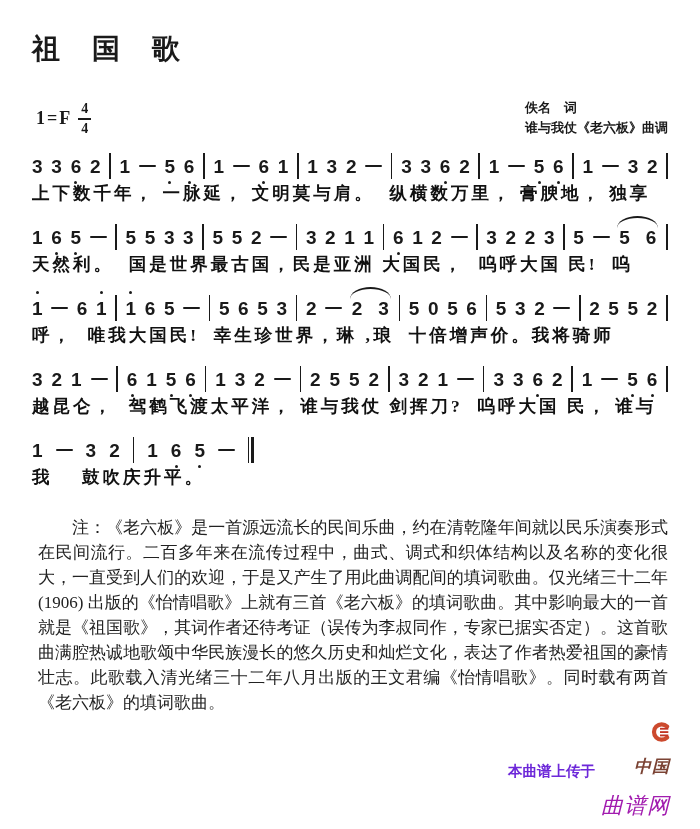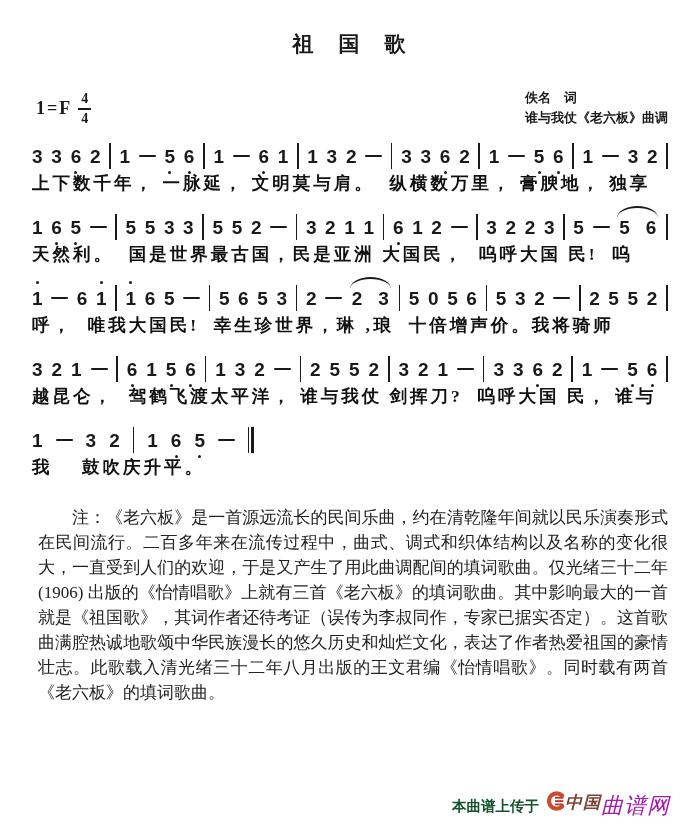--- a/index.html
+++ b/index.html
@@ -8,22 +8,22 @@
     width:700px;height:829px;
     box-sizing:border-box;
     padding:14px 32px 0 32px;
     background:#fff;
     color:#1a1a1a;
     overflow:hidden;
     font-family:"Liberation Serif", serif;
   }
   
   .title{
-    text-align:center;
-    font-size:21px;
+    text-align:left;
+    font-size:28px;
     font-weight:700;
     margin:16px 0 0 0;
     letter-spacing:2px;
     white-space:pre;
   }
   .meta-row{
     display:flex;
     justify-content:space-between;
     align-items:flex-end;
     margin-top:30px;
@@ -81,22 +81,22 @@
     text-indent:2em;
     color:#222;
   }
   
   .footer{
     position:absolute;
     right:30px;bottom:8px;
     display:flex;align-items:center;gap:6px;
     font-family:"Liberation Sans", sans-serif;
   }
-  .upload-label{font-size:14.5px;font-weight:700;color:#14532d;}
-  .logo{display:inline-flex;align-items:flex-start;gap:0;}
+  .upload-label{font-size:14.5px;font-weight:700;color:#6d28d9;}
+  .logo{display:inline-flex;align-items:flex-end;gap:13px;flex-direction:column;}
   .logo svg{display:block;}
   .logo-cn{color:#7b4334;font-weight:700;font-style:italic;font-size:17px;letter-spacing:1px;}
   .logo-site{color:#a21caf;font-weight:400;font-style:italic;font-size:22px;letter-spacing:1px;}
 </style>
 </head>
 <body>
 
 <div class="page">
 
   <h1 class="title">祖　国　歌</h1>

